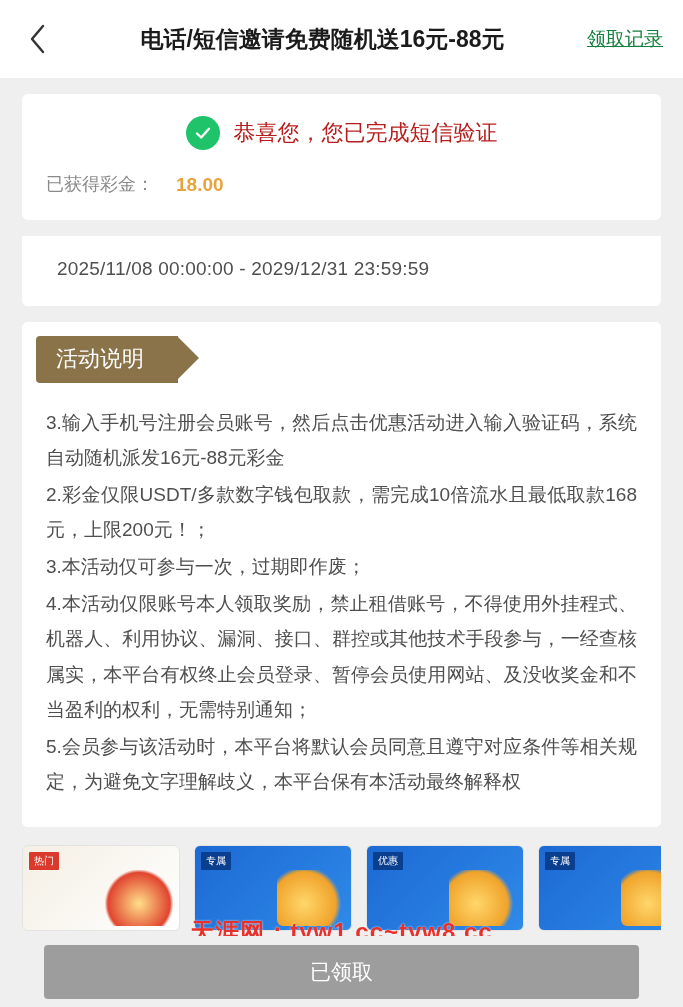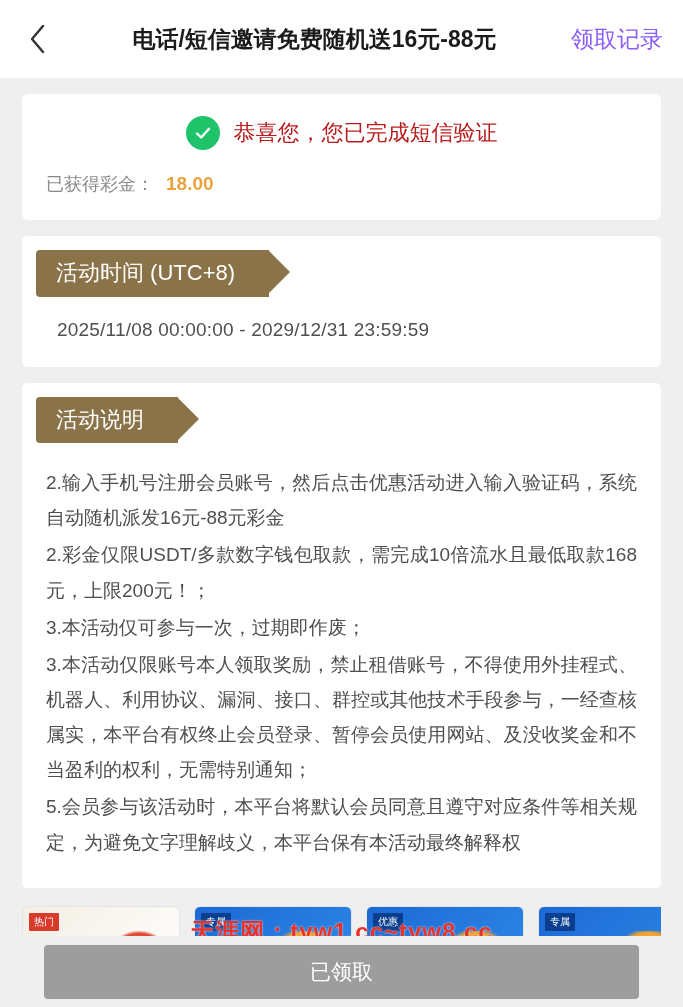--- a/index.html
+++ b/index.html
@@ -40,24 +40,25 @@
     text-align: center;
     font-size: 23px;
     font-weight: bold;
     color: #1b1b1b;
     line-height: 1.25;
     padding: 0 6px;
     letter-spacing: 0px;
   }
   .header-action {
     flex: 0 0 auto;
-    color: #8b5cf6;
-    font-size: 23px;
+    color: #15803d;
+    font-size: 19px;
     white-space: nowrap;
     padding-right: 2px;
+    text-decoration: underline;
   }
   
   .body {
     position: absolute;
     top: 78px;
     left: 0;
     right: 0;
     bottom: 0;
     overflow: hidden;
     background: #efefef;
@@ -86,22 +87,22 @@
   .success-text {
     font-size: 22px;
     color: #b91c1c;
     font-weight: 500;
   }
   .amount-row {
     margin-top: 22px;
     font-size: 18px;
     color: #8a8a8a;
     display: flex;
-    align-items: center;
-    gap: 12px;
+    align-items: flex-end;
+    gap: 22px;
   }
   .amount-value {
     color: #e8a33d;
     font-size: 19px;
     font-weight: bold;
   }
   .flag {
     display: inline-block;
     position: relative;
     background: #8a7249;
@@ -247,37 +248,34 @@
         </span>
         <span class="success-text">恭喜您，您已完成短信验证</span>
       </div>
       <div class="amount-row">
         <span>已获得彩金：</span>
         <span class="amount-value">18.00</span>
       </div>
     </div>
 
     <div class="card" style="padding:0; overflow:visible;">
-      <div class="flag-holder">
-        <span class="flag">活动时间 (UTC+8)</span>
-      </div>
       <div class="sec-body">
         <div class="time-text">2025/11/08 00:00:00 - 2029/12/31 23:59:59</div>
       </div>
     </div>
 
     <div class="card" style="padding:0; overflow:visible;">
       <div class="flag-holder">
         <span class="flag">活动说明</span>
       </div>
       <div class="sec-body rules-list">
-        <p class="rule">2.输入手机号注册会员账号，然后点击优惠活动进入输入验证码，系统自动随机派发16元-88元彩金</p>
+        <p class="rule">3.输入手机号注册会员账号，然后点击优惠活动进入输入验证码，系统自动随机派发16元-88元彩金</p>
         <p class="rule">2.彩金仅限USDT/多款数字钱包取款，需完成10倍流水且最低取款168元，上限200元！；</p>
         <p class="rule">3.本活动仅可参与一次，过期即作废；</p>
-        <p class="rule">3.本活动仅限账号本人领取奖励，禁止租借账号，不得使用外挂程式、机器人、利用协议、漏洞、接口、群控或其他技术手段参与，一经查核属实，本平台有权终止会员登录、暂停会员使用网站、及没收奖金和不当盈利的权利，无需特别通知；</p>
+        <p class="rule">4.本活动仅限账号本人领取奖励，禁止租借账号，不得使用外挂程式、机器人、利用协议、漏洞、接口、群控或其他技术手段参与，一经查核属实，本平台有权终止会员登录、暂停会员使用网站、及没收奖金和不当盈利的权利，无需特别通知；</p>
         <p class="rule">5.会员参与该活动时，本平台将默认会员同意且遵守对应条件等相关规定，为避免文字理解歧义，本平台保有本活动最终解释权</p>
       </div>
     </div>
 
     <div class="strip">
       <div class="thumb red">
         <span class="thumb-tag">热门</span>
         <span class="thumb-art"></span>
       </div>
       <div class="thumb blue">

